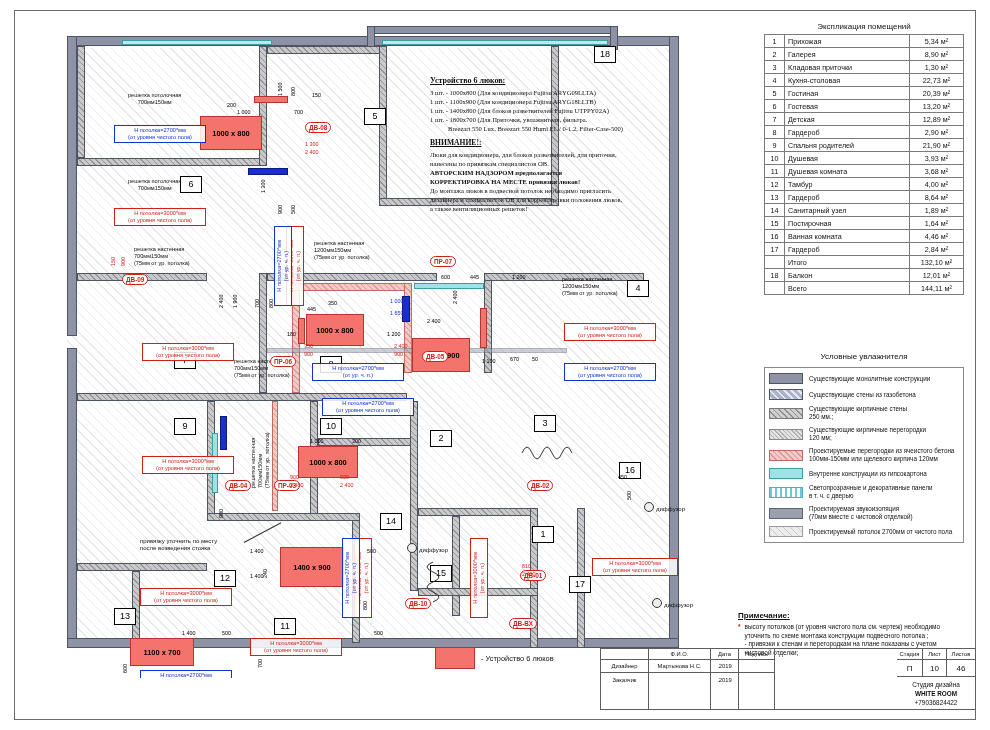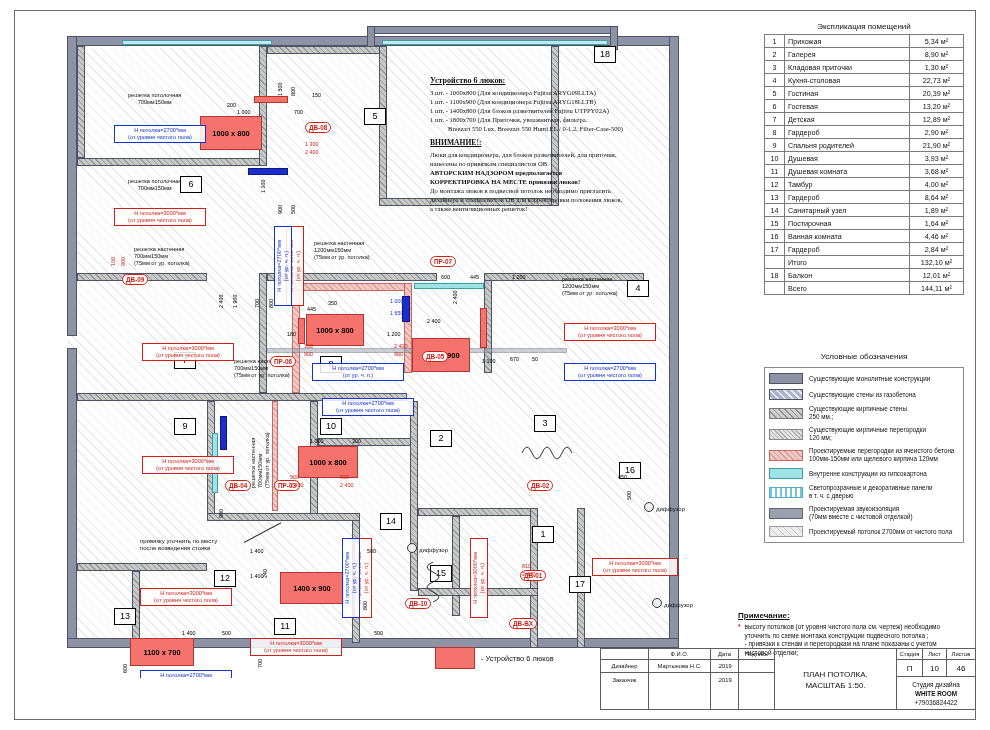--- a/index.html
+++ b/index.html
@@ -417,21 +417,21 @@
     <div class="rnum" style="left:252px; top:600px;">11</div>
     <div class="rnum" style="left:92px; top:590px;">13</div>
     <div class="rnum" style="left:408px; top:547px;">15</div>
     <div class="rnum" style="left:547px; top:558px;">17</div>
     <div class="rnum" style="left:298px; top:338px;">8</div>
 
     <div class="hatch-box" style="left:178px; top:98px; width:62px; height:34px;">1000 х 800</div>
     <div class="hatch-box" style="left:284px; top:296px; width:58px; height:32px;">1000 х 800</div>
     <div class="hatch-box" style="left:390px; top:320px; width:58px; height:34px;">1100 х 900</div>
     <div class="hatch-box" style="left:276px; top:428px; width:60px; height:32px;">1000 х 800</div>
-    <div class="hatch-box" style="left:258px; top:554px; width:64px; height:32px;">1400 х 900</div>
+    <div class="hatch-box" style="left:258px; top:529px; width:64px; height:40px;">1400 х 900</div>
     <div class="hatch-box" style="left:108px; top:620px; width:64px; height:28px;">1100 х 700</div>
 
     <div class="grille" style="left:232px; top:78px; width:34px; height:7px;"></div>
     <div class="grille blue" style="left:226px; top:150px; width:40px; height:7px;"></div>
     <div class="grille blue" style="left:380px; top:278px; width:8px; height:26px;"></div>
     <div class="grille" style="left:458px; top:290px; width:7px; height:40px;"></div>
     <div class="grille blue" style="left:198px; top:398px; width:7px; height:34px;"></div>
     <div class="grille" style="left:276px; top:300px; width:7px; height:26px;"></div>
 
     <div class="lbl" style="left:106px; top:74px; text-align:center;">решетка потолочная<br>700мм150мм</div>
@@ -669,21 +669,21 @@
         <tr>
             <td class="num"></td>
             <td>Всего</td>
             <td class="area">144,11 м²</td>
           </tr>
       </tbody>
     </table>
   </div>
 
   <div class="legend">
-    <h3>Условные обозначения</h3>
+    <h3>Условные увлажнителя</h3>
     <div class="legend-box">
       <div class="lrow">
           <div class="swatch sw-mono"></div>
           <div class="ltext">Существующие монолитные конструкции</div>
         </div>
       <div class="lrow">
           <div class="swatch sw-gas"></div>
           <div class="ltext">Существующие стены из газобетона</div>
         </div>
       <div class="lrow">
@@ -750,24 +750,20 @@
     <div class="tb-cell nb" style="left:0;   top:24px; width:48px; height:14px;">Заказчик</div>
     <div class="tb-cell nb" style="left:48px; top:24px; width:62px; height:14px;"></div>
     <div class="tb-cell nb" style="left:110px; top:24px; width:28px; height:14px;">.2019</div>
     <div class="tb-cell nb" style="left:138px; top:24px; width:36px; height:14px;"></div>
 
     <div class="tb-cell nb" style="left:0;   top:38px; width:48px; height:23px;"></div>
     <div class="tb-cell nb" style="left:48px; top:38px; width:62px; height:23px;"></div>
     <div class="tb-cell nb" style="left:110px; top:38px; width:28px; height:23px;"></div>
     <div class="tb-cell nb" style="left:138px; top:38px; width:36px; height:23px;"></div>
 
-    <div class="tb-cell nb tb-title" style="left:174px; top:0; width:122px; height:61px; flex-direction:column;">
-      <span>ПЛАН ПОТОЛКА.</span>
-      <span>МАСШТАБ 1:50.</span>
-    </div>
 
     <div class="tb-cell" style="left:296px; top:0; width:26px; height:11px;">Стадия</div>
     <div class="tb-cell" style="left:322px; top:0; width:24px; height:11px;">Лист</div>
     <div class="tb-cell nr" style="left:346px; top:0; width:28px; height:11px;">Листов</div>
     <div class="tb-cell" style="left:296px; top:11px; width:26px; height:17px; font-size:8px;">П</div>
     <div class="tb-cell" style="left:322px; top:11px; width:24px; height:17px; font-size:8px;">10</div>
     <div class="tb-cell nr" style="left:346px; top:11px; width:28px; height:17px; font-size:8px;">46</div>
 
     <div class="tb-cell nb nr tb-studio" style="left:296px; top:28px; width:78px; height:33px; flex-direction:column;">
       <span>Студия дизайна</span>

